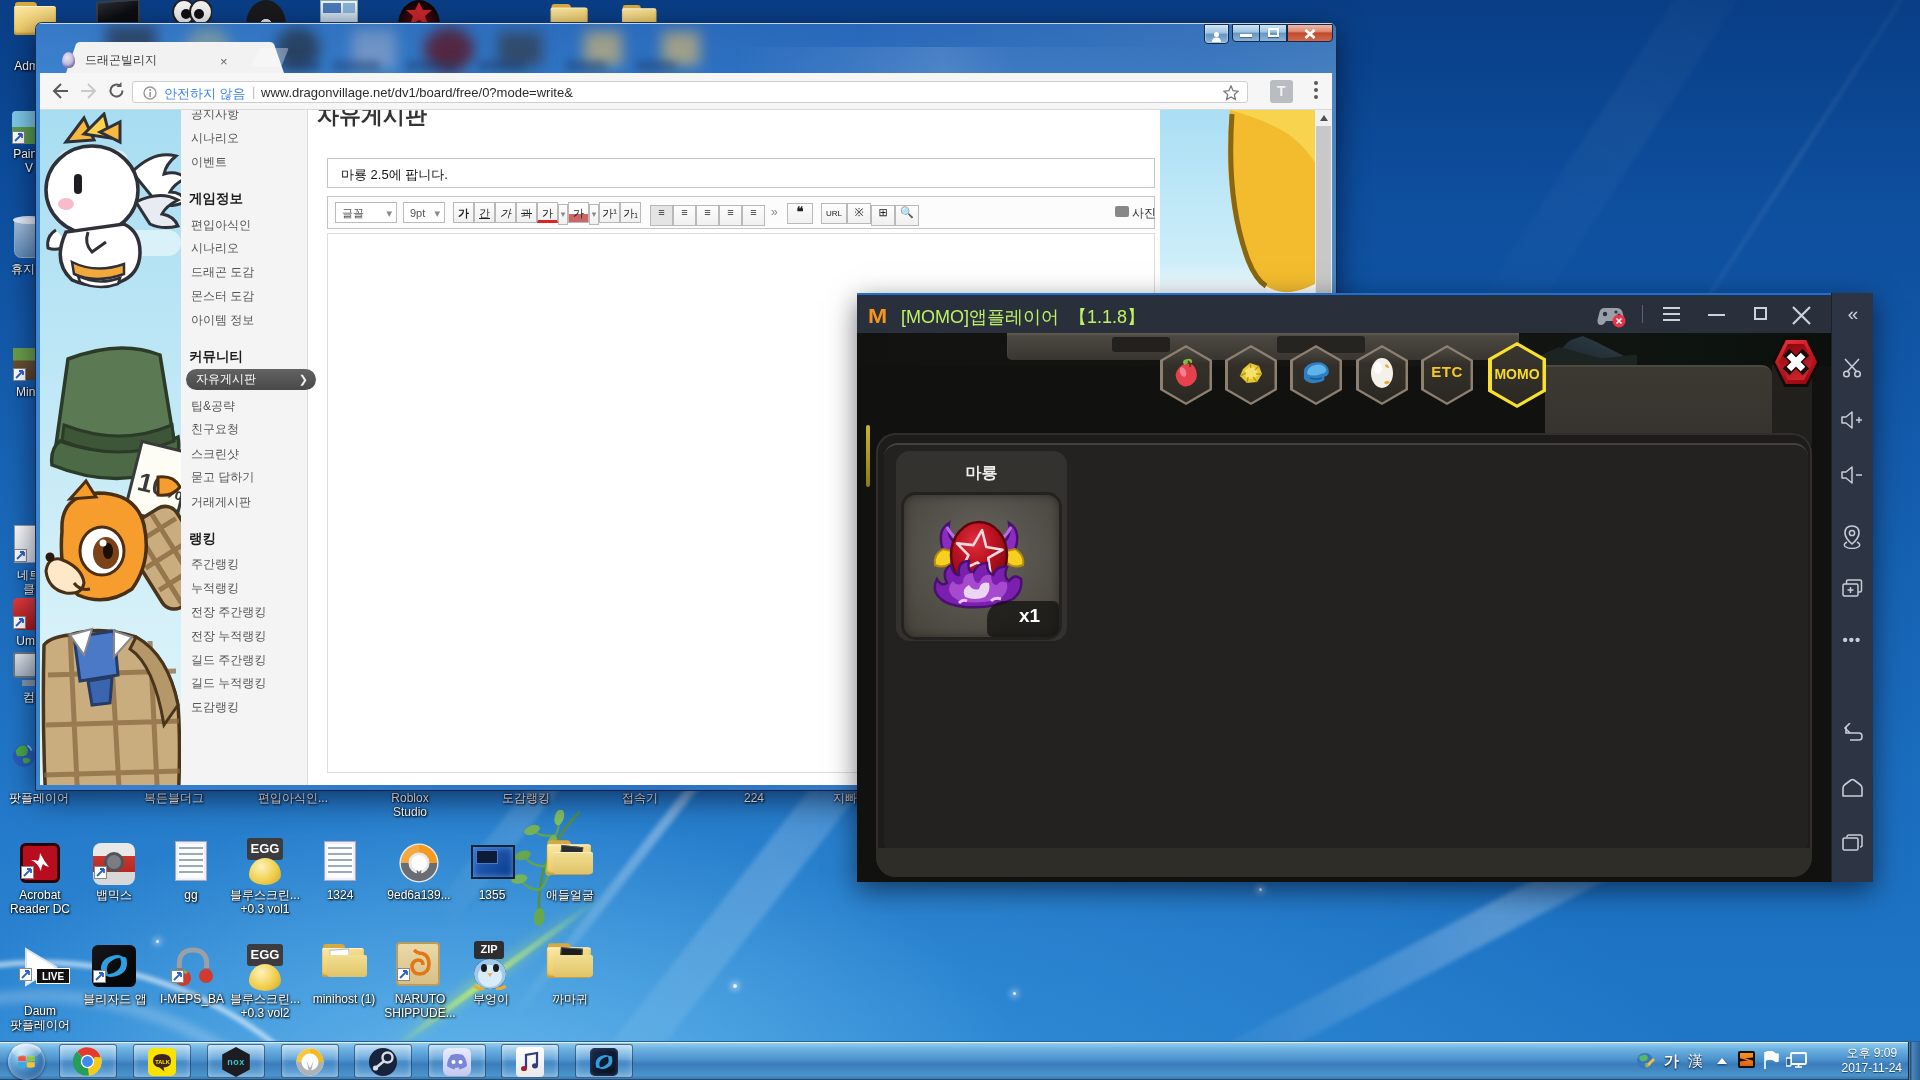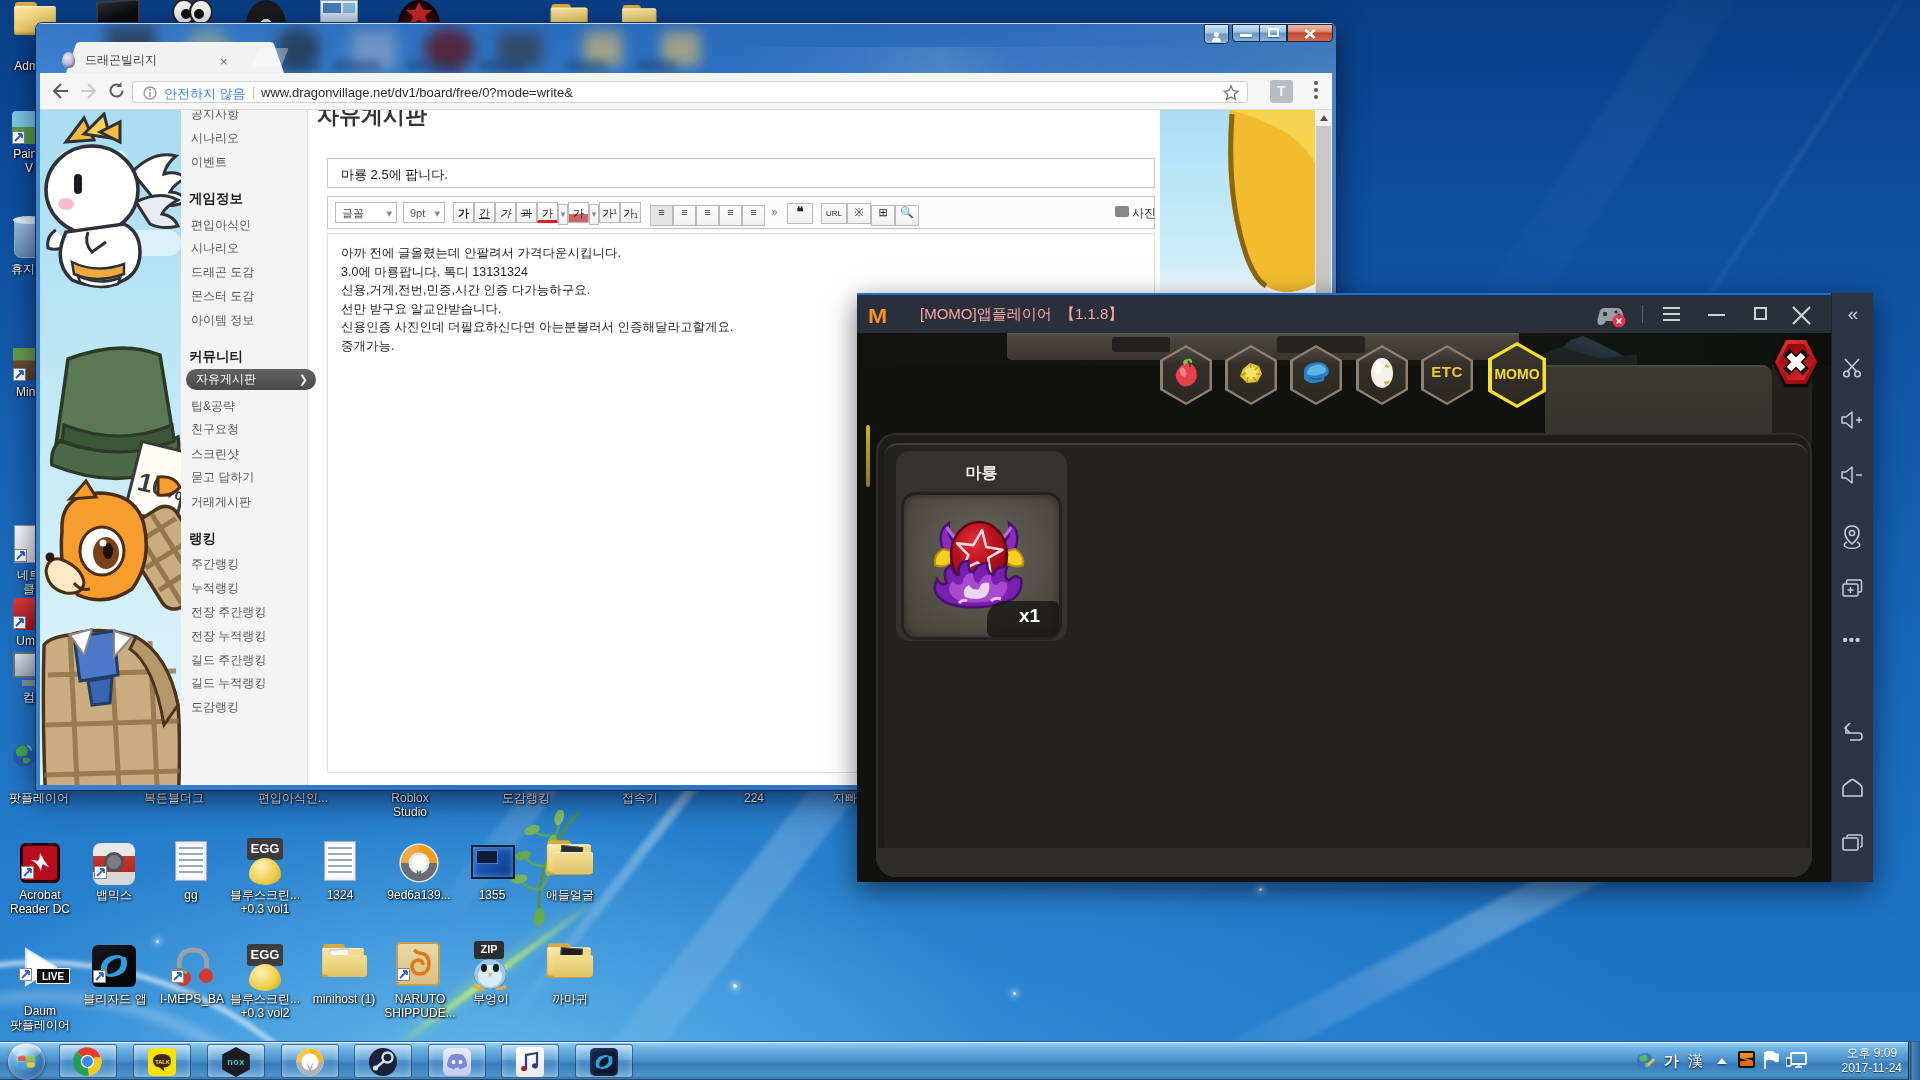--- a/index.html
+++ b/index.html
@@ -547,41 +547,33 @@
   </div>
   <div class="abs" style="left:610px;top:92px;height:21px">
     <span class="ebtn" style="width:23px;height:21px;background:#e4e4e4">≡</span><span class="ebtn" style="width:23px;height:21px">≡</span><span class="ebtn" style="width:23px;height:21px">≡</span><span class="ebtn" style="width:23px;height:21px">≡</span><span class="ebtn" style="width:23px;height:21px">≡</span>
   </div>
   <div class="abs" style="left:731px;top:95px;color:#888;font-size:12px">»</div>
   <div class="abs" style="left:747px;top:92px"><span class="ebtn" style="width:26px;height:21px;font-weight:bold;font-size:13px">❝</span></div>
   <div class="abs" style="left:781px;top:92px"><span class="ebtn" style="width:26px;height:21px;font-size:8px;line-height:20px">URL</span><span class="ebtn" style="width:24px;height:21px">※</span><span class="ebtn" style="width:24px;height:21px">⊞</span><span class="ebtn" style="width:24px;height:21px">🔍</span></div>
   <div class="abs" style="left:1075px;top:95px;font-size:12px;color:#333"><span style="display:inline-block;width:14px;height:11px;background:#888;border-radius:2px;margin-right:3px"></span>사진</div>
 
   <div class="tbbox" style="left:287px;top:123px;width:828px;height:540px;border-color:#ddd"></div>
-  <div class="abs" style="left:301px;top:134px;font-size:12.5px;color:#222;line-height:18.5px">
-   아까 전에 글올렸는데 안팔려서 가격다운시킵니다.<br>
-   3.0에 마룡팝니다. 톡디 13131324<br>
-   신용,거게,전번,민증,시간 인증 다가능하구요.<br>
-   선만 받구요 알교안받습니다.<br>
-   신용인증 사진인데 더필요하신다면 아는분불러서 인증해달라고할게요.<br>
-   중개가능.
-  </div>
 
   <div class="abs" style="right:0;top:0;width:17px;height:100%;background:#f0f0f0">
     <div class="abs" style="left:5px;top:5px;width:0;height:0;border-left:4px solid transparent;border-right:4px solid transparent;border-bottom:6px solid #505050"></div>
     <div class="abs" style="left:1px;top:16px;width:15px;height:210px;background:#c8c8c8"></div>
     <div class="abs" style="left:5px;bottom:5px;width:0;height:0;border-left:4px solid transparent;border-right:4px solid transparent;border-top:6px solid #505050"></div>
   </div>
  </div>
 </div>
 
 <div id="momo">
  <div id="mtitle">
   <div class="abs" style="left:11px;top:8px;font-size:23px;font-weight:bold;color:#f7941d;transform:scaleY(.85)">M</div>
-  <div class="abs" style="left:63px;top:10px;font-size:15px;color:#fca5a5">[MOMO]앱플레이어&nbsp;&nbsp;【1.1.8】</div>
+  <div class="abs" style="left:44px;top:10px;font-size:18px;color:#bef264">[MOMO]앱플레이어&nbsp;&nbsp;【1.1.8】</div>
   <svg class="abs" style="left:740px;top:11px" width="30" height="22" viewBox="0 0 30 22">
     <path d="M7 2 L20 2 Q25 2 26 8 L27 14 Q27 19 23 19 Q20 19 18 15 L9 15 Q7 19 4 19 Q0 19 0.5 14 L2 8 Q3 2 7 2 Z" fill="#9aa0a8"></path>
     <circle cx="8" cy="8" r="2.2" fill="#2a2f3c"></circle>
           <circle cx="19" cy="6" r="1.6" fill="#2a2f3c"></circle>
           <circle cx="22" cy="9" r="1.6" fill="#2a2f3c"></circle>
     <circle cx="22" cy="15" r="6.5" fill="#e8334a"></circle>
     <path d="M19.5 12.5 L24.5 17.5 M24.5 12.5 L19.5 17.5" stroke="#fff" stroke-width="1.6"></path>
   </svg>
   <div class="abs" style="left:785px;top:10px;width:1px;height:18px;background:#5a6170"></div>
   <div class="abs" style="left:806px;top:12px;width:17px;height:2.4px;background:#ccd1da;box-shadow:0 6px 0 #ccd1da,0 12px 0 #ccd1da"></div>

